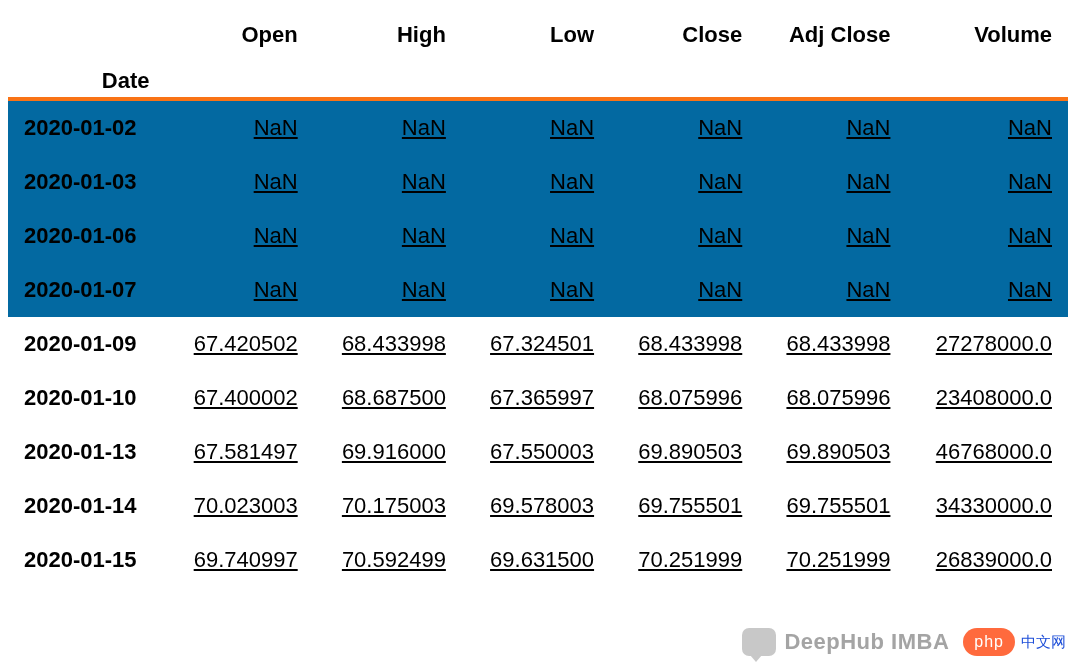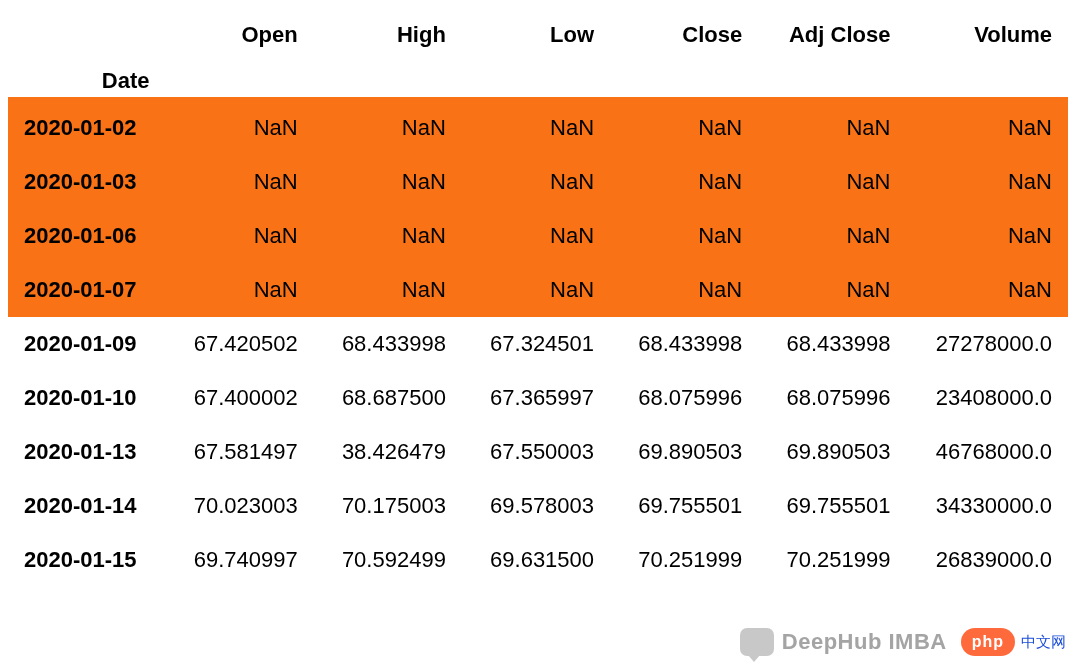--- a/index.html
+++ b/index.html
@@ -44,24 +44,25 @@
   }
   thead tr.header-bot th.index-label {
     text-align: right;
     font-weight: 700;
   }
   tbody th.rowhead {
     text-align: left;
     font-weight: 700;
   }
   tbody tr.zebra {
-    background: #f97316;
+    background: #0369a1;
   }
   tbody td {
     font-weight: 400;
+    text-decoration: underline;
   }
 
   
   .watermarks {
     position: absolute;
     right: 14px;
     bottom: 12px;
     display: flex;
     align-items: center;
     gap: 14px;
@@ -99,21 +100,21 @@
     text-shadow: 0 0 1px rgba(0,0,0,0.1);
   }
   .wm-php {
     display: flex;
     align-items: center;
     gap: 6px;
   }
   .wm-php .badge {
     background: #ff6a3d;
     color: #fff;
-    font-weight: 700;
+    font-weight: 400;
     font-size: 16px;
     letter-spacing: 1px;
     border-radius: 14px;
     padding: 5px 11px;
     font-family: Arial, sans-serif;
   }
   .wm-php .cn {
     font-size: 15px;
     color: #1d4ed8;
     font-family: "PingFang SC","Microsoft YaHei",sans-serif;
@@ -196,21 +197,21 @@
           <td>67.400002</td>
           <td>68.687500</td>
           <td>67.365997</td>
           <td>68.075996</td>
           <td>68.075996</td>
           <td>23408000.0</td>
         </tr>
         <tr>
           <th class="rowhead">2020-01-13</th>
           <td>67.581497</td>
-          <td>38.426479</td>
+          <td>69.916000</td>
           <td>67.550003</td>
           <td>69.890503</td>
           <td>69.890503</td>
           <td>46768000.0</td>
         </tr>
         <tr>
           <th class="rowhead">2020-01-14</th>
           <td>70.023003</td>
           <td>70.175003</td>
           <td>69.578003</td>

